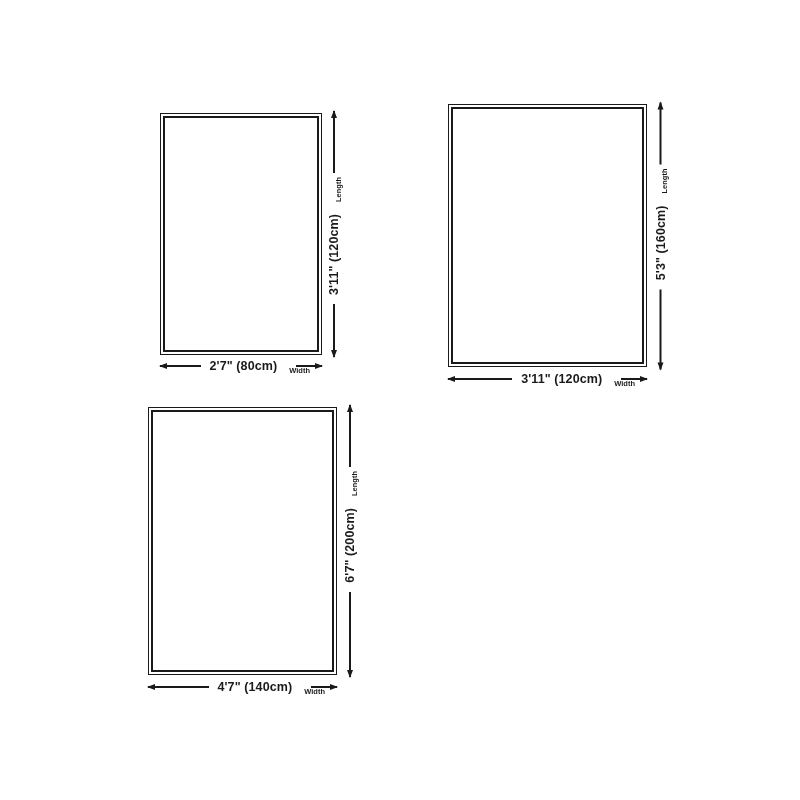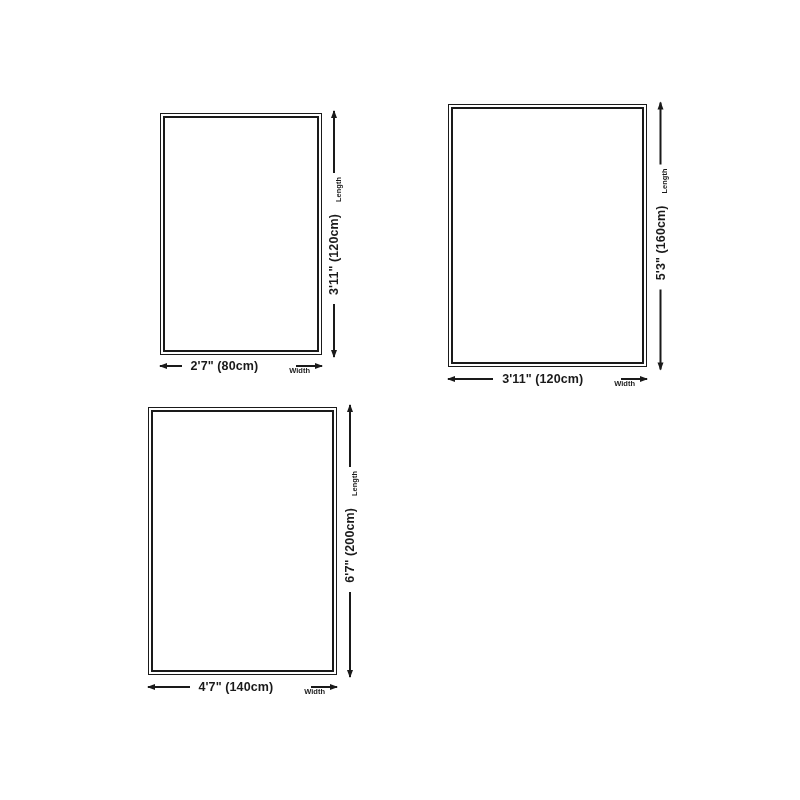--- a/index.html
+++ b/index.html
@@ -36,21 +36,21 @@
   }
 
   .dim-text {
     font-size:12.5px; font-weight:bold; line-height:14px;
     white-space:nowrap; margin:0 12px 0 9px; letter-spacing:0.1px;
   }
   .dim-cap {
     font-size:7.5px; font-weight:bold; line-height:8px;
     white-space:nowrap; transform:translateY(4.5px);
   }
-  .hdim .dim-cap { margin-right:-14px;margin-left:19px; }
+  .hdim .dim-cap { margin-right:-14px; }
   .vdim .dim-cap { margin-right:4px; }
 
   
   .r1 { left:160px; top:113px; width:162px; height:242px; }
   .r2 { left:448px; top:104px; width:199px; height:263px; }
   .r3 { left:148px; top:407px; width:189px; height:268px; }
 
   .h1 { left:160px; top:358px; width:162px; }
   .h2 { left:448px; top:371px; width:199px; }
   .h3 { left:148px; top:679px; width:189px; }

